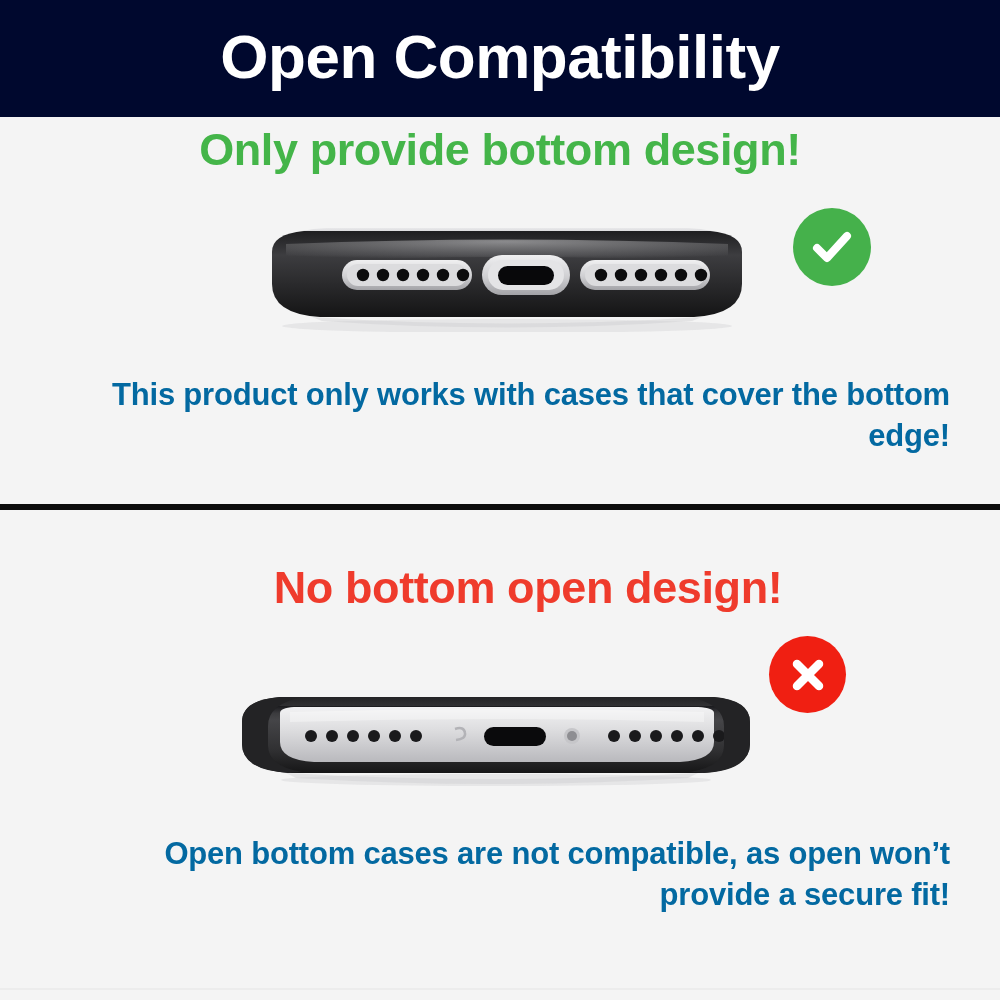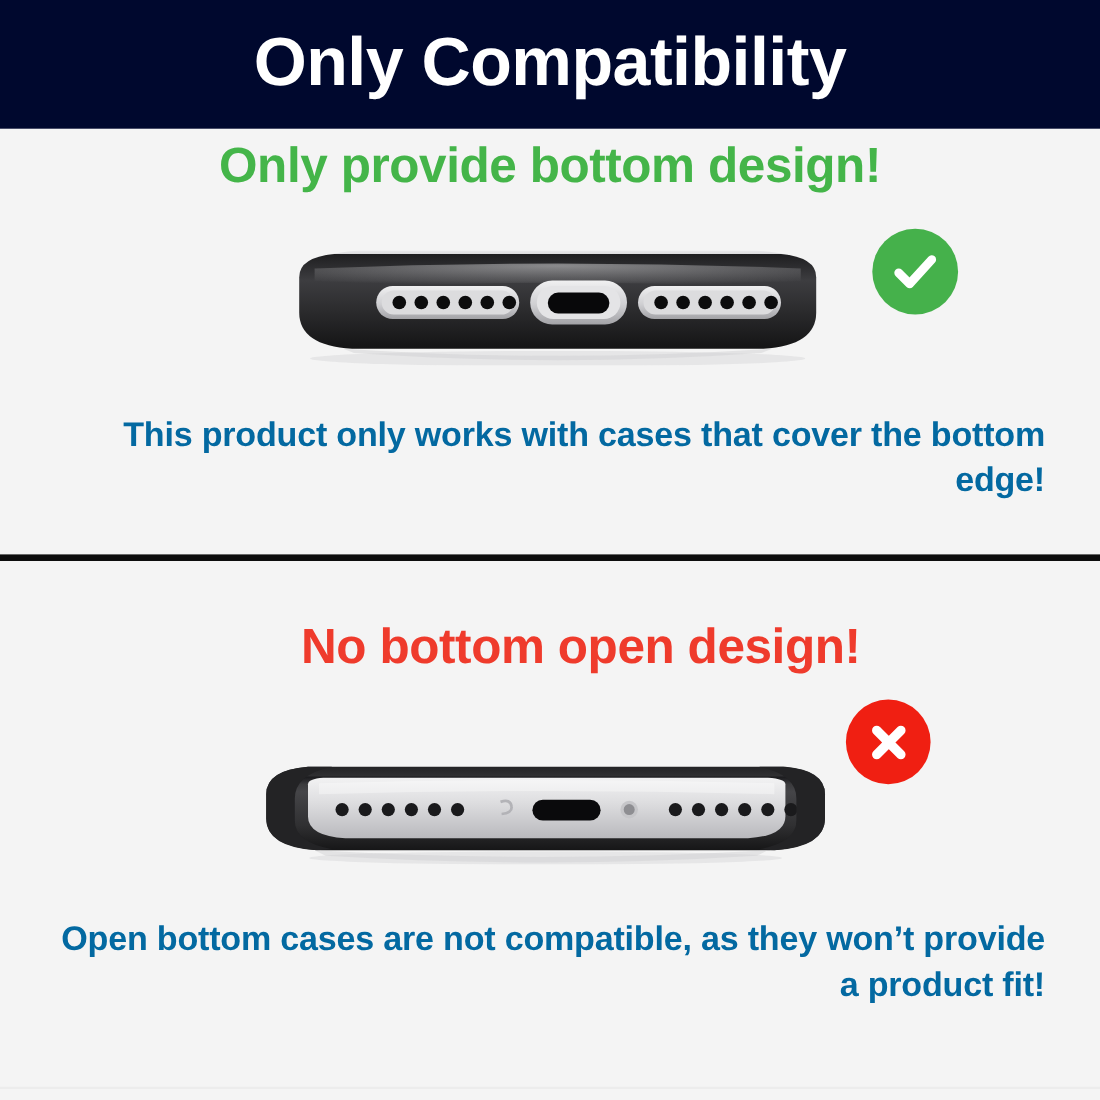--- a/index.html
+++ b/index.html
@@ -121,21 +121,21 @@
     height: 2px;
     background: #ececec;
   }
 </style>
 </head>
 <body>
 
 <div class="page">
 
   <div class="header-bar"></div>
-  <div class="header-title">Only Compatibility</div>
+  <div class="header-title">Open Compatibility</div>
 
   <div class="section-heading heading-good">Only provide bottom design!</div>
 
   <div class="phone phone-top">
     <svg viewBox="0 0 530 110" xmlns="http://www.w3.org/2000/svg">
       <defs>
         <linearGradient id="caseA" x1="0" y1="0" x2="0" y2="1">
           <stop offset="0%" stop-color="#1e1e20"></stop>
           <stop offset="28%" stop-color="#3d3d40"></stop>
           <stop offset="60%" stop-color="#2b2b2d"></stop>
@@ -283,16 +283,16 @@
       <path d="M58 87 Q 268 99 470 87 L460 92 Q 268 104 68 92 Z" fill="#cfcfd1" opacity="0.45"></path>
     </svg>
   </div>
 
   <div class="badge badge-cross">
     <svg width="48" height="48" viewBox="0 0 48 48" xmlns="http://www.w3.org/2000/svg">
       <path d="M13 13 L35 35 M35 13 L13 35" fill="none" stroke="#ffffff" stroke-width="8.5" stroke-linecap="round"></path>
     </svg>
   </div>
 
-  <div class="caption caption-bad">Open bottom cases are not compatible, as they won’t provide a product fit!</div>
+  <div class="caption caption-bad">Open bottom cases are not compatible, as open won’t provide a secure fit!</div>
 
   <div class="footer-line"></div>
 </div>
 
 </body></html>

